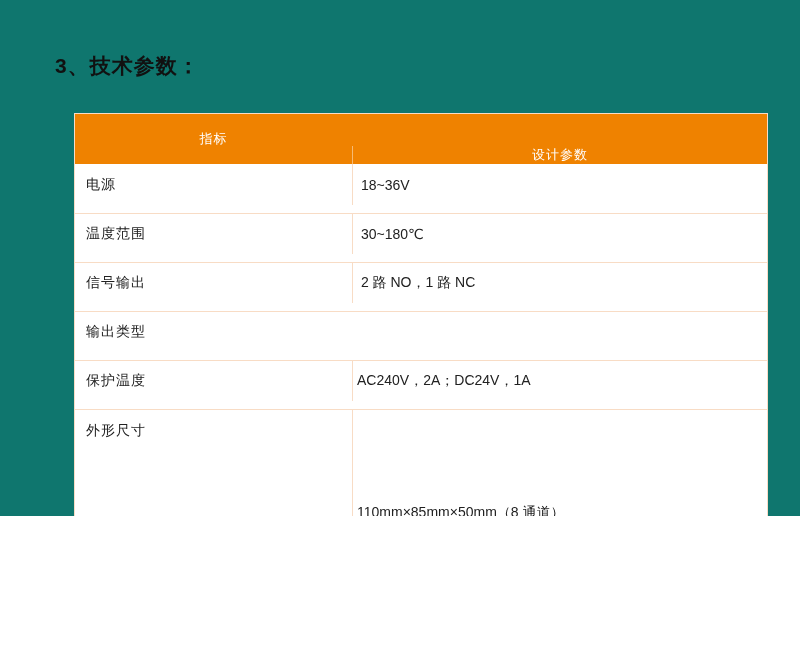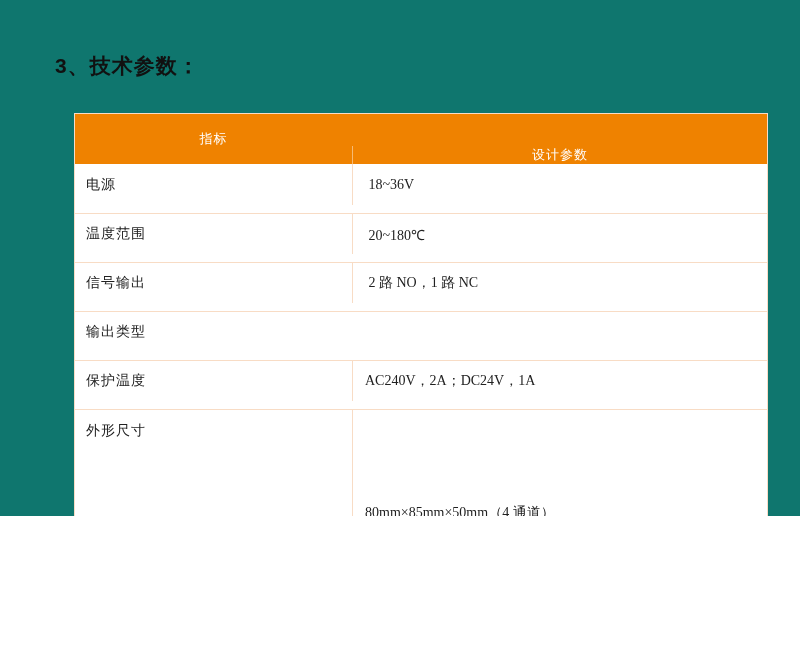--- a/index.html
+++ b/index.html
@@ -64,25 +64,24 @@
   .td.label {
     width: 277px;
     padding-left: 11px;
     display: flex;
     align-items: center;
     letter-spacing: 1px;
   }
   .td.value {
     flex: 1;
     border-left: 1px solid var(--border);
-    padding-left: 12px;
+    padding-left: 4px;
     display: flex;
     align-items: center;
     white-space: pre-wrap;
-    font-family: Liberation Serif, serif;
   }
   .tr.tall { min-height: 82px; }
   .tr.tall .td.label {
     display: block;
     line-height: 41px;
   }
   .tr.tall .td.value {
     display: block;
     line-height: 41px;
   }
@@ -101,21 +100,21 @@
       <div class="th col2">设计参数</div>
     </div>
 
     <div class="tr">
       <div class="td label">电源</div>
       <div class="td value"> 18~36V</div>
     </div>
 
     <div class="tr">
       <div class="td label">温度范围</div>
-      <div class="td value"> 20~180℃</div>
+      <div class="td value"> 30~180℃</div>
     </div>
 
 
 
     <div class="tr">
       <div class="td label">信号输出</div>
       <div class="td value"> 2 路 NO，1 路 NC</div>
     </div>
 
     <div class="tr">
@@ -123,19 +122,18 @@
     </div>
 
     <div class="tr">
       <div class="td label">保护温度</div>
       <div class="td value">AC240V，2A；DC24V，1A</div>
     </div>
 
     <div class="tr tall">
       <div class="td label">外形尺寸</div>
       <div class="td value">
-        <div>80mm×85mm×50mm（4 通道）</div>
         <div>110mm×85mm×50mm（8 通道）</div>
       </div>
     </div>
 
   </div>
 </div>
 
 </body></html>

